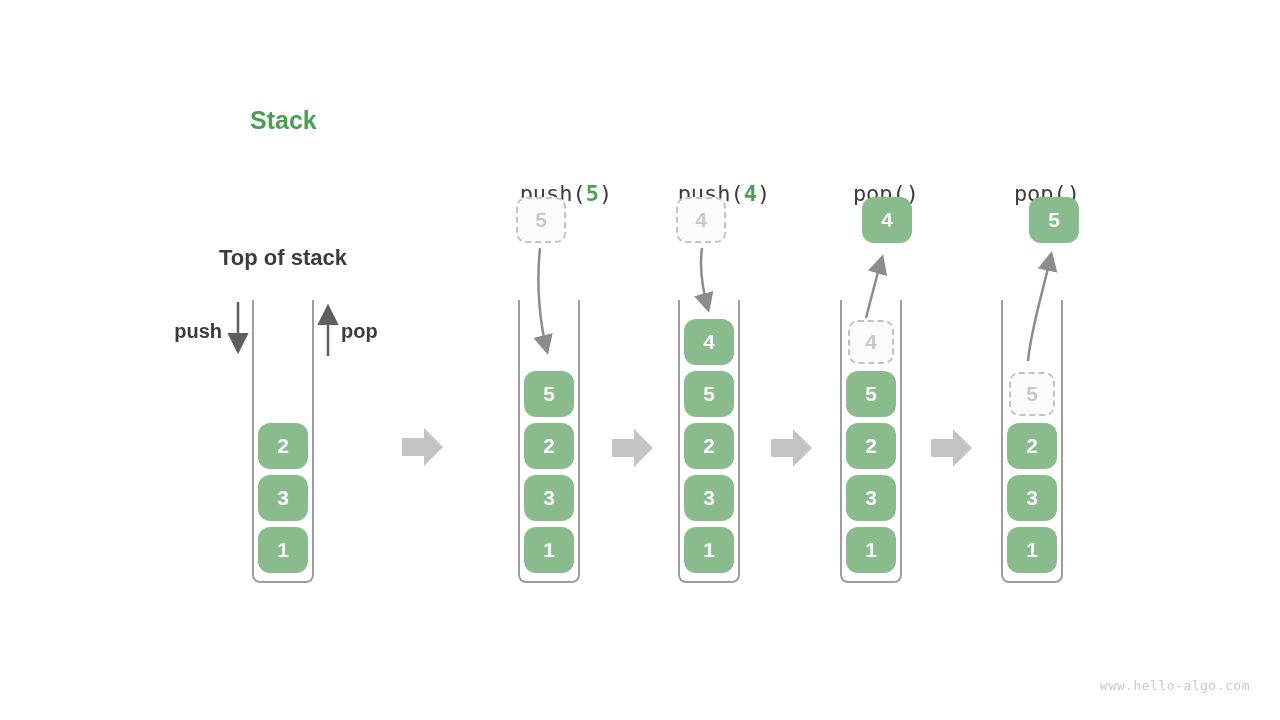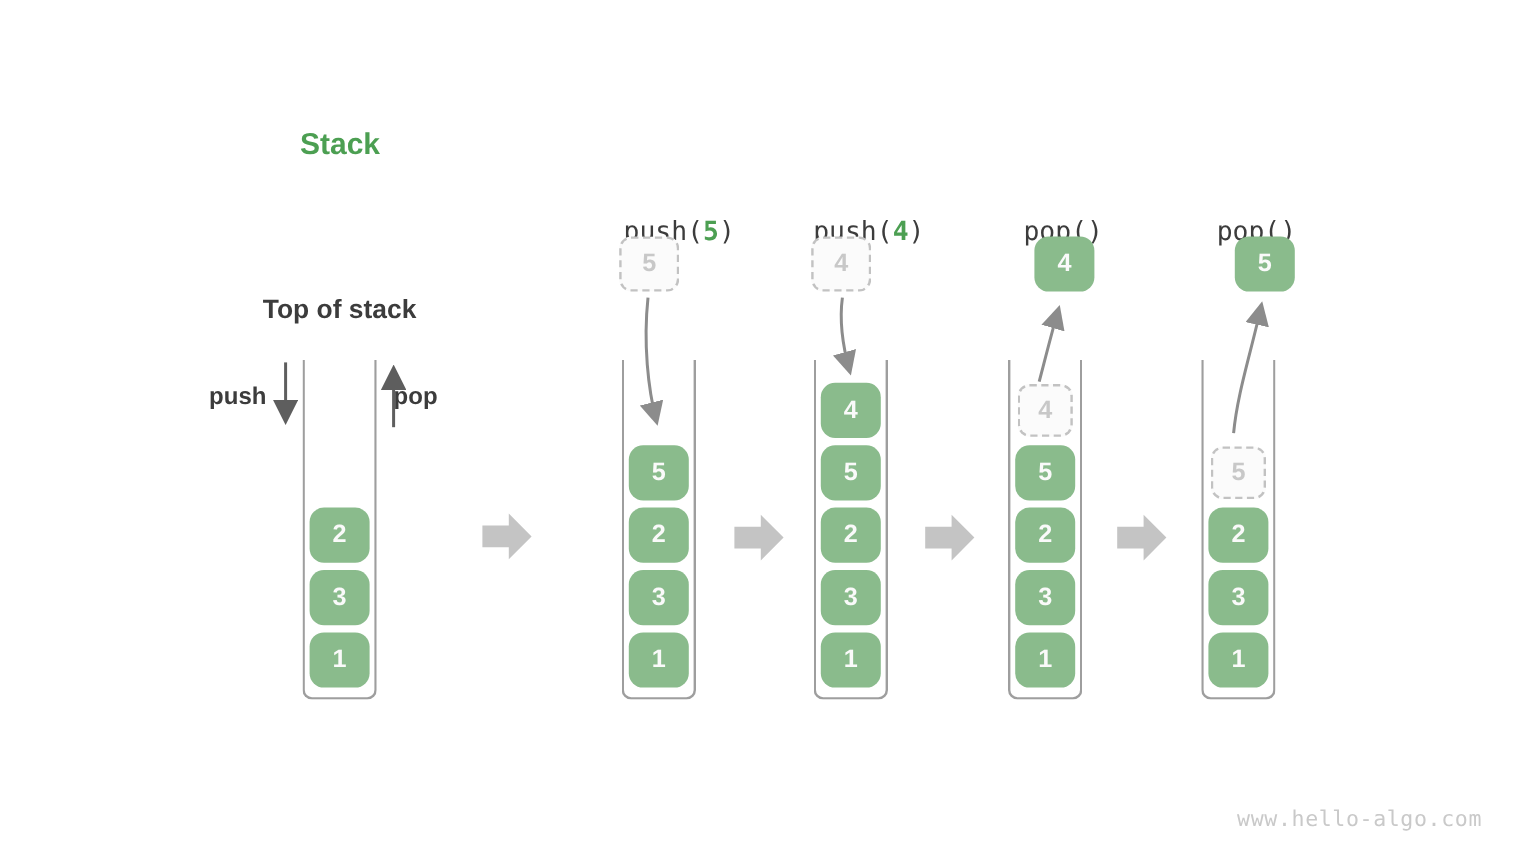--- a/index.html
+++ b/index.html
@@ -17,21 +17,21 @@
   .side-label{
     font-size:22px;font-weight:bold;color:#3c3c3c;
     width:240px;text-align:center;
   }
   .top-label{left:163px;top:245px;}
   .bottom-label{left:163px;top:615px;}
   .pushpop-label{
     font-size:20px;font-weight:bold;color:#3c3c3c;top:320px;
   }
   .push-label{left:150px;width:72px;text-align:right;}
-  .pop-label{left:328px;width:72px;text-align:left;}
+  .pop-label{left:341px;width:72px;text-align:left;}
 
   .op-label{
     top:141px;width:200px;text-align:center;
     font-family:"DejaVu Sans Mono","Liberation Mono",monospace;
     font-size:22px;color:#3c3c3c;white-space:pre;margin-top:40px;
   }
   .op-label .arg{color:#4c9f52;font-weight:bold;}
 
   .stack-container{
     border-left:2px solid #9e9e9e;
@@ -45,23 +45,23 @@
     box-sizing:border-box;border-radius:12px;
     display:flex;align-items:center;justify-content:center;
     font-size:21px;font-weight:bold;
   }
   .cell.solid{background:#8abb8c;color:#fafafa;}
   .cell.ghost{
     background:#fbfbfb;border:2px dashed #c2c2c2;color:#c8c8c8;
     border-radius:10px;
   }
   .watermark{
-    right:45px;bottom:27px;
+    right:30px;bottom:27px;
     font-family:"DejaVu Sans Mono","Liberation Mono",monospace;
-    font-size:18px;color:#c9c9c9;letter-spacing:0.5px;
+    font-size:13px;color:#c9c9c9;letter-spacing:0.5px;
   }
   svg.overlay{position:absolute;left:0;top:0;pointer-events:none;}
 </style>
 </head>
 <body>
 
 <div id="canvas">
 
   <div class="abs diagram-title">Stack</div>
 

